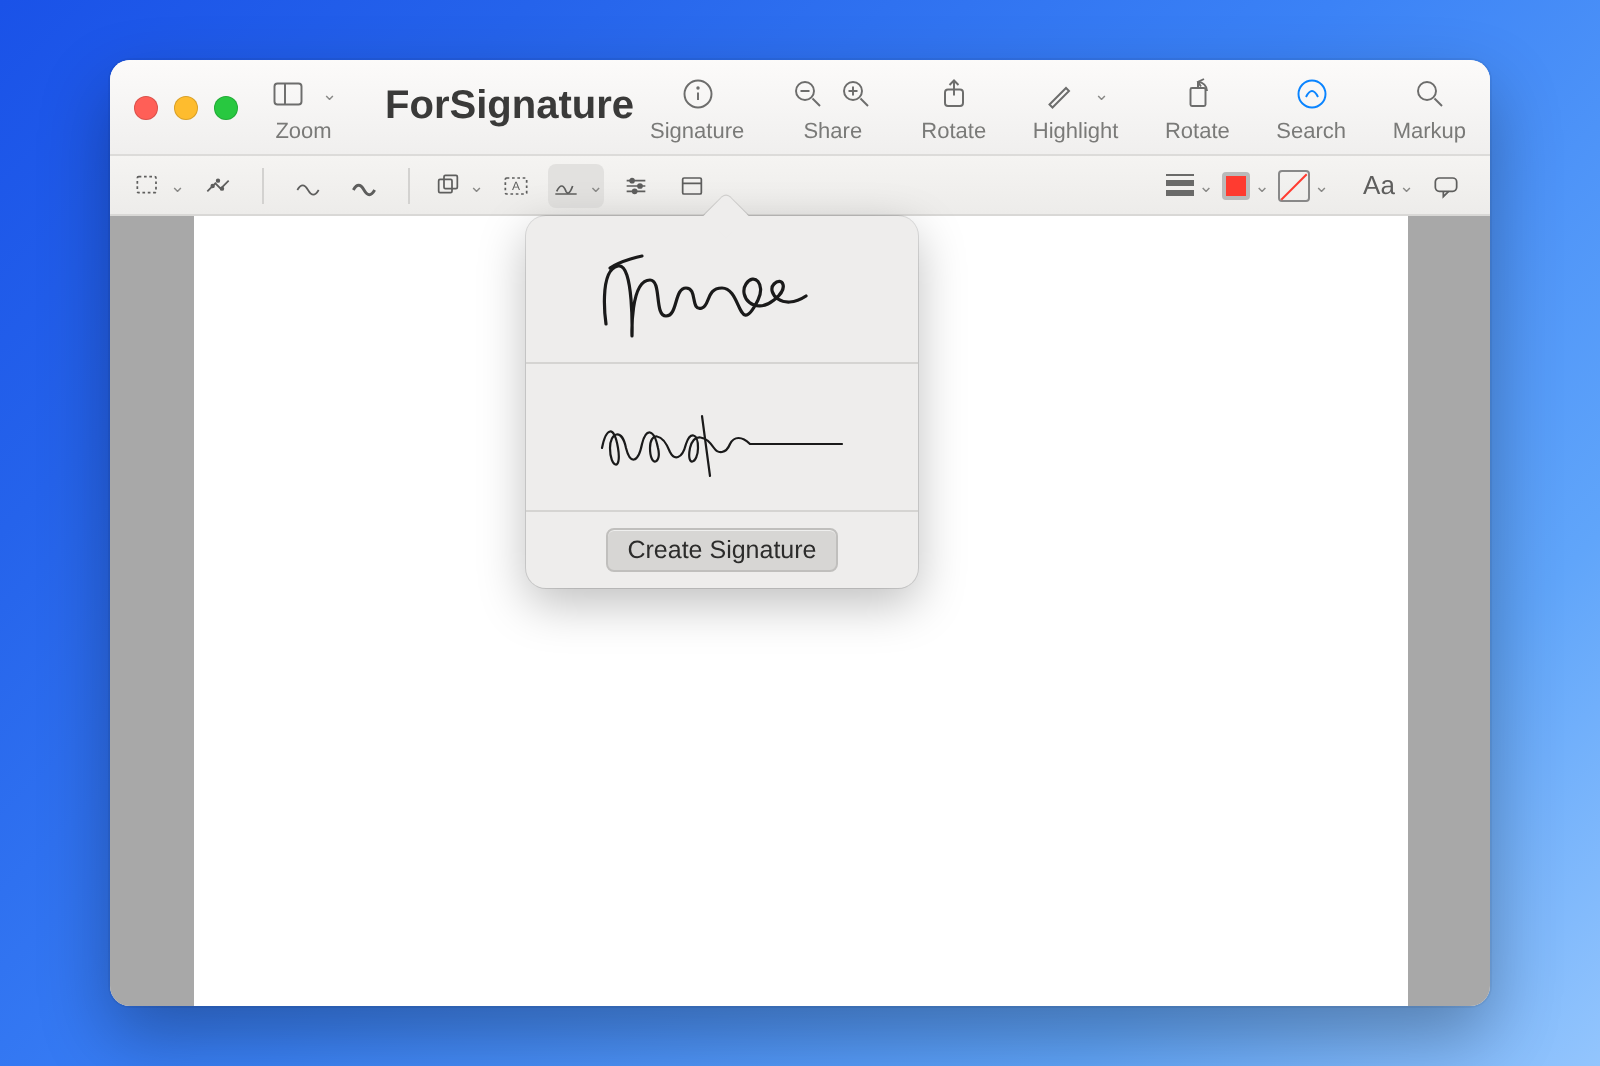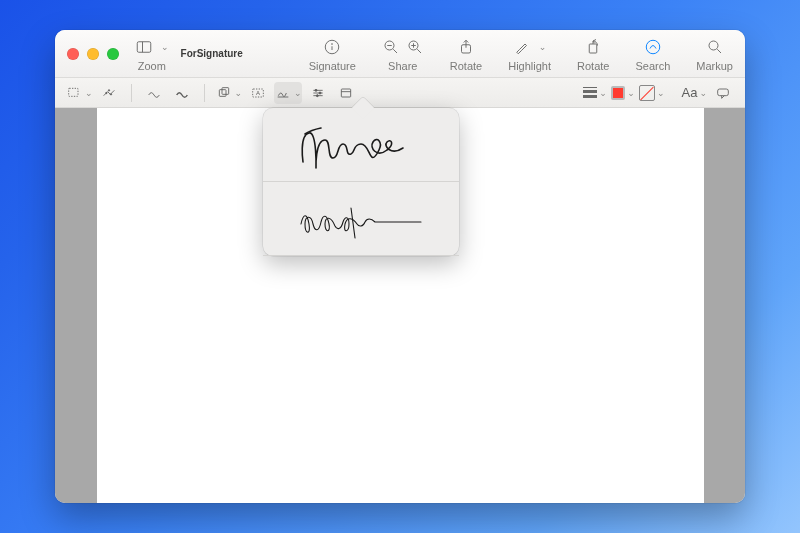--- a/index.html
+++ b/index.html
@@ -36,21 +36,21 @@
   .dot { width: 12px; height: 12px; border-radius: 50%; }
   .dot.r { background: #ff5f57; box-shadow: inset 0 0 0 0.5px rgba(0,0,0,0.15);}
   .dot.y { background: #febc2e; box-shadow: inset 0 0 0 0.5px rgba(0,0,0,0.15);}
   .dot.g { background: #28c840; box-shadow: inset 0 0 0 0.5px rgba(0,0,0,0.15);}
   .tb-group { display:flex; flex-direction:column; align-items:center; gap:2px; justify-content:center; }
   .tb-label { font-size: 11px; color: #7a7a78; }
   .tb-iconrow { display:flex; gap:6px; align-items:center; height:22px;}
   .tb-ico { color: #6b6b6a; display:flex; align-items:center; justify-content:center; }
   .tb-ico svg { width:18px; height:18px; stroke:#6d6d6c; fill:none; stroke-width:1.3; }
   .tb-ico.blue svg { stroke:#0a84ff; }
-  .title { font-weight:600; color:#3a3a39; font-size:10px; margin-left:4px; margin-right:auto;text-align:right;}
+  .title { font-weight:600; color:#3a3a39; font-size:20px; margin-left:16px; margin-right:auto;text-align:right;}
   .spacer-sm { width:10px; }
   .chev { font-size:9px; color:#8a8a88; margin-left:2px;}
 
   
   .markupbar {
     height: 30px;
     background: linear-gradient(#f5f4f2, #edecea);
     border-bottom: 1px solid #d9d8d6;
     display:flex; align-items:center;
     padding: 0 10px; gap: 4px;
@@ -367,13 +367,16 @@
       <path d="M12 42 C 12 42 8 15 18 13 C 26 11 25 48 25 48 C 25 48 24 20 34 20 C 40 20 36 38 42 38 C 48 38 46 24 52 24 C 58 24 54 36 60 34 C 64 33 62 24 70 24 C 80 24 78 50 88 30 C 92 22 86 16 82 22 C 78 28 86 38 96 30 C 104 24 100 18 96 22 C 92 26 100 36 112 28"></path>
       <path d="M14 14 C 20 10 30 8 30 8"></path>
     </svg>
   </div>
   <div class="sig-cell second">
     <svg viewBox="0 0 140 50">
       <path d="M10 30 C 12 20 16 18 18 30 C 20 42 14 40 14 30 C 14 22 20 20 22 30 C 24 38 28 38 30 28 C 32 20 36 20 38 30 C 40 38 34 40 34 30 C 34 22 40 22 44 32 C 46 36 50 36 52 28 C 54 22 58 22 58 30 C 58 38 52 40 54 30 C 56 22 62 24 66 30 C 68 33 72 33 74 28 C 76 24 80 24 84 28 L 130 28"></path>
       <path d="M60 14 L 64 44"></path>
     </svg>
   </div>
+  <div class="popover-footer">
+    <button class="create-btn">Create Signature</button>
+  </div>
 </div>
 
 </body></html>

